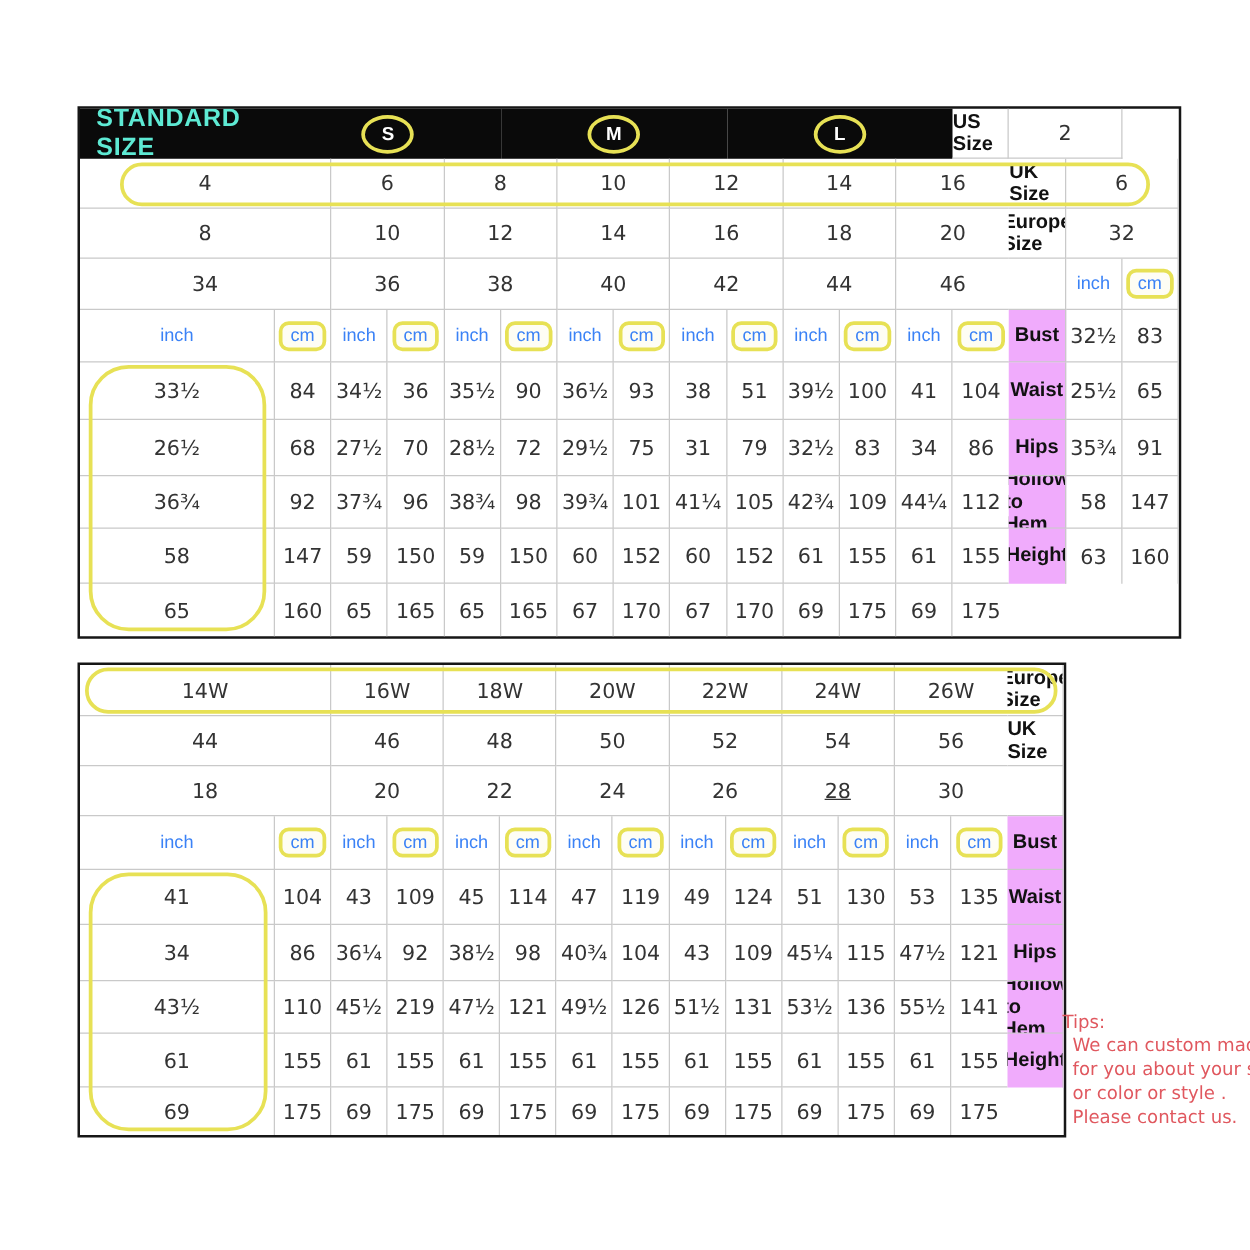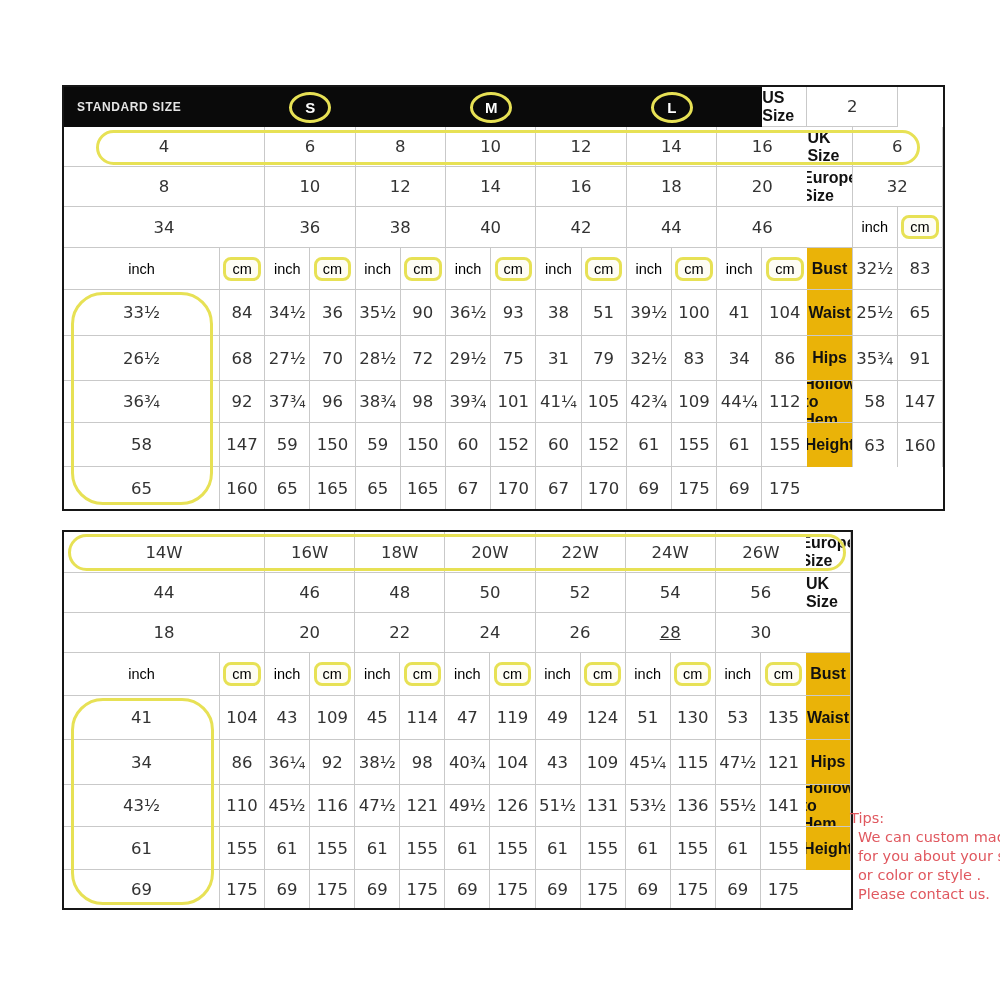--- a/index.html
+++ b/index.html
@@ -28,31 +28,31 @@
 
   .cell{
     display:flex;align-items:center;justify-content:center;
     border-right:1px solid var(--grid);border-bottom:1px solid var(--grid);
     box-sizing:border-box;overflow:hidden;
   }
   .noR{border-right:none;}
   .noB{border-bottom:none;}
 
   .hdrcell{background:var(--hdr);border-right:none;border-bottom:none;}
-  .tlabel{justify-content:flex-start;padding-left:13px;color:#e5e5e5;
-    font-weight:700;font-size:12px;letter-spacing:.6px;}
+  .tlabel{justify-content:flex-start;padding-left:13px;color:#5eead4;
+    font-weight:700;font-size:20px;letter-spacing:.6px;}
   .circle{
     width:42px;height:31px;border:3px solid var(--yel);border-radius:50%;
     display:flex;align-items:center;justify-content:center;
     color:#fff;font-weight:700;font-size:15px;box-sizing:border-box;
   }
   .rlabel{font-weight:700;font-size:16px;color:#111;}
-  .gray{background:#eab308;}
+  .gray{background:#f0abfc;}
   .val{font-size:16.5px;color:#333;font-family:"DejaVu Sans","Liberation Sans",sans-serif;}
-  .unit{font-size:14.5px;color:#000000;}
+  .unit{font-size:14.5px;color:#3b82f6;}
   .cmbox{border:3px solid var(--yel);border-radius:8px;padding:1px 6px;
     background:rgba(250,248,210,.25);}
 
   .ovl{position:absolute;border:3px solid var(--yel);background:transparent;
     pointer-events:none;box-sizing:border-box;}
   #us-oval{left:32px;top:43px;width:824px;height:35px;border-radius:18px;}
   #std-label-rect{left:7px;top:205px;width:142px;height:213px;border-radius:32px;}
   #plus-oval{left:4px;top:2px;width:778px;height:37px;border-radius:19px;}
   #plus-label-rect{left:7px;top:166px;width:143px;height:207px;border-radius:32px;}
 
@@ -340,21 +340,21 @@
       <div class="cell val">43</div>
       <div class="cell val">109</div>
       <div class="cell val">45¼</div>
       <div class="cell val">115</div>
       <div class="cell val">47½</div>
       <div class="cell val noR">121</div>
       <div class="cell rlabel gray">Hips</div>
       <div class="cell val">43½</div>
       <div class="cell val">110</div>
       <div class="cell val">45½</div>
-      <div class="cell val">116</div>
+      <div class="cell val">219</div>
       <div class="cell val">47½</div>
       <div class="cell val">121</div>
       <div class="cell val">49½</div>
       <div class="cell val">126</div>
       <div class="cell val">51½</div>
       <div class="cell val">131</div>
       <div class="cell val">53½</div>
       <div class="cell val">136</div>
       <div class="cell val">55½</div>
       <div class="cell val noR">141</div>

